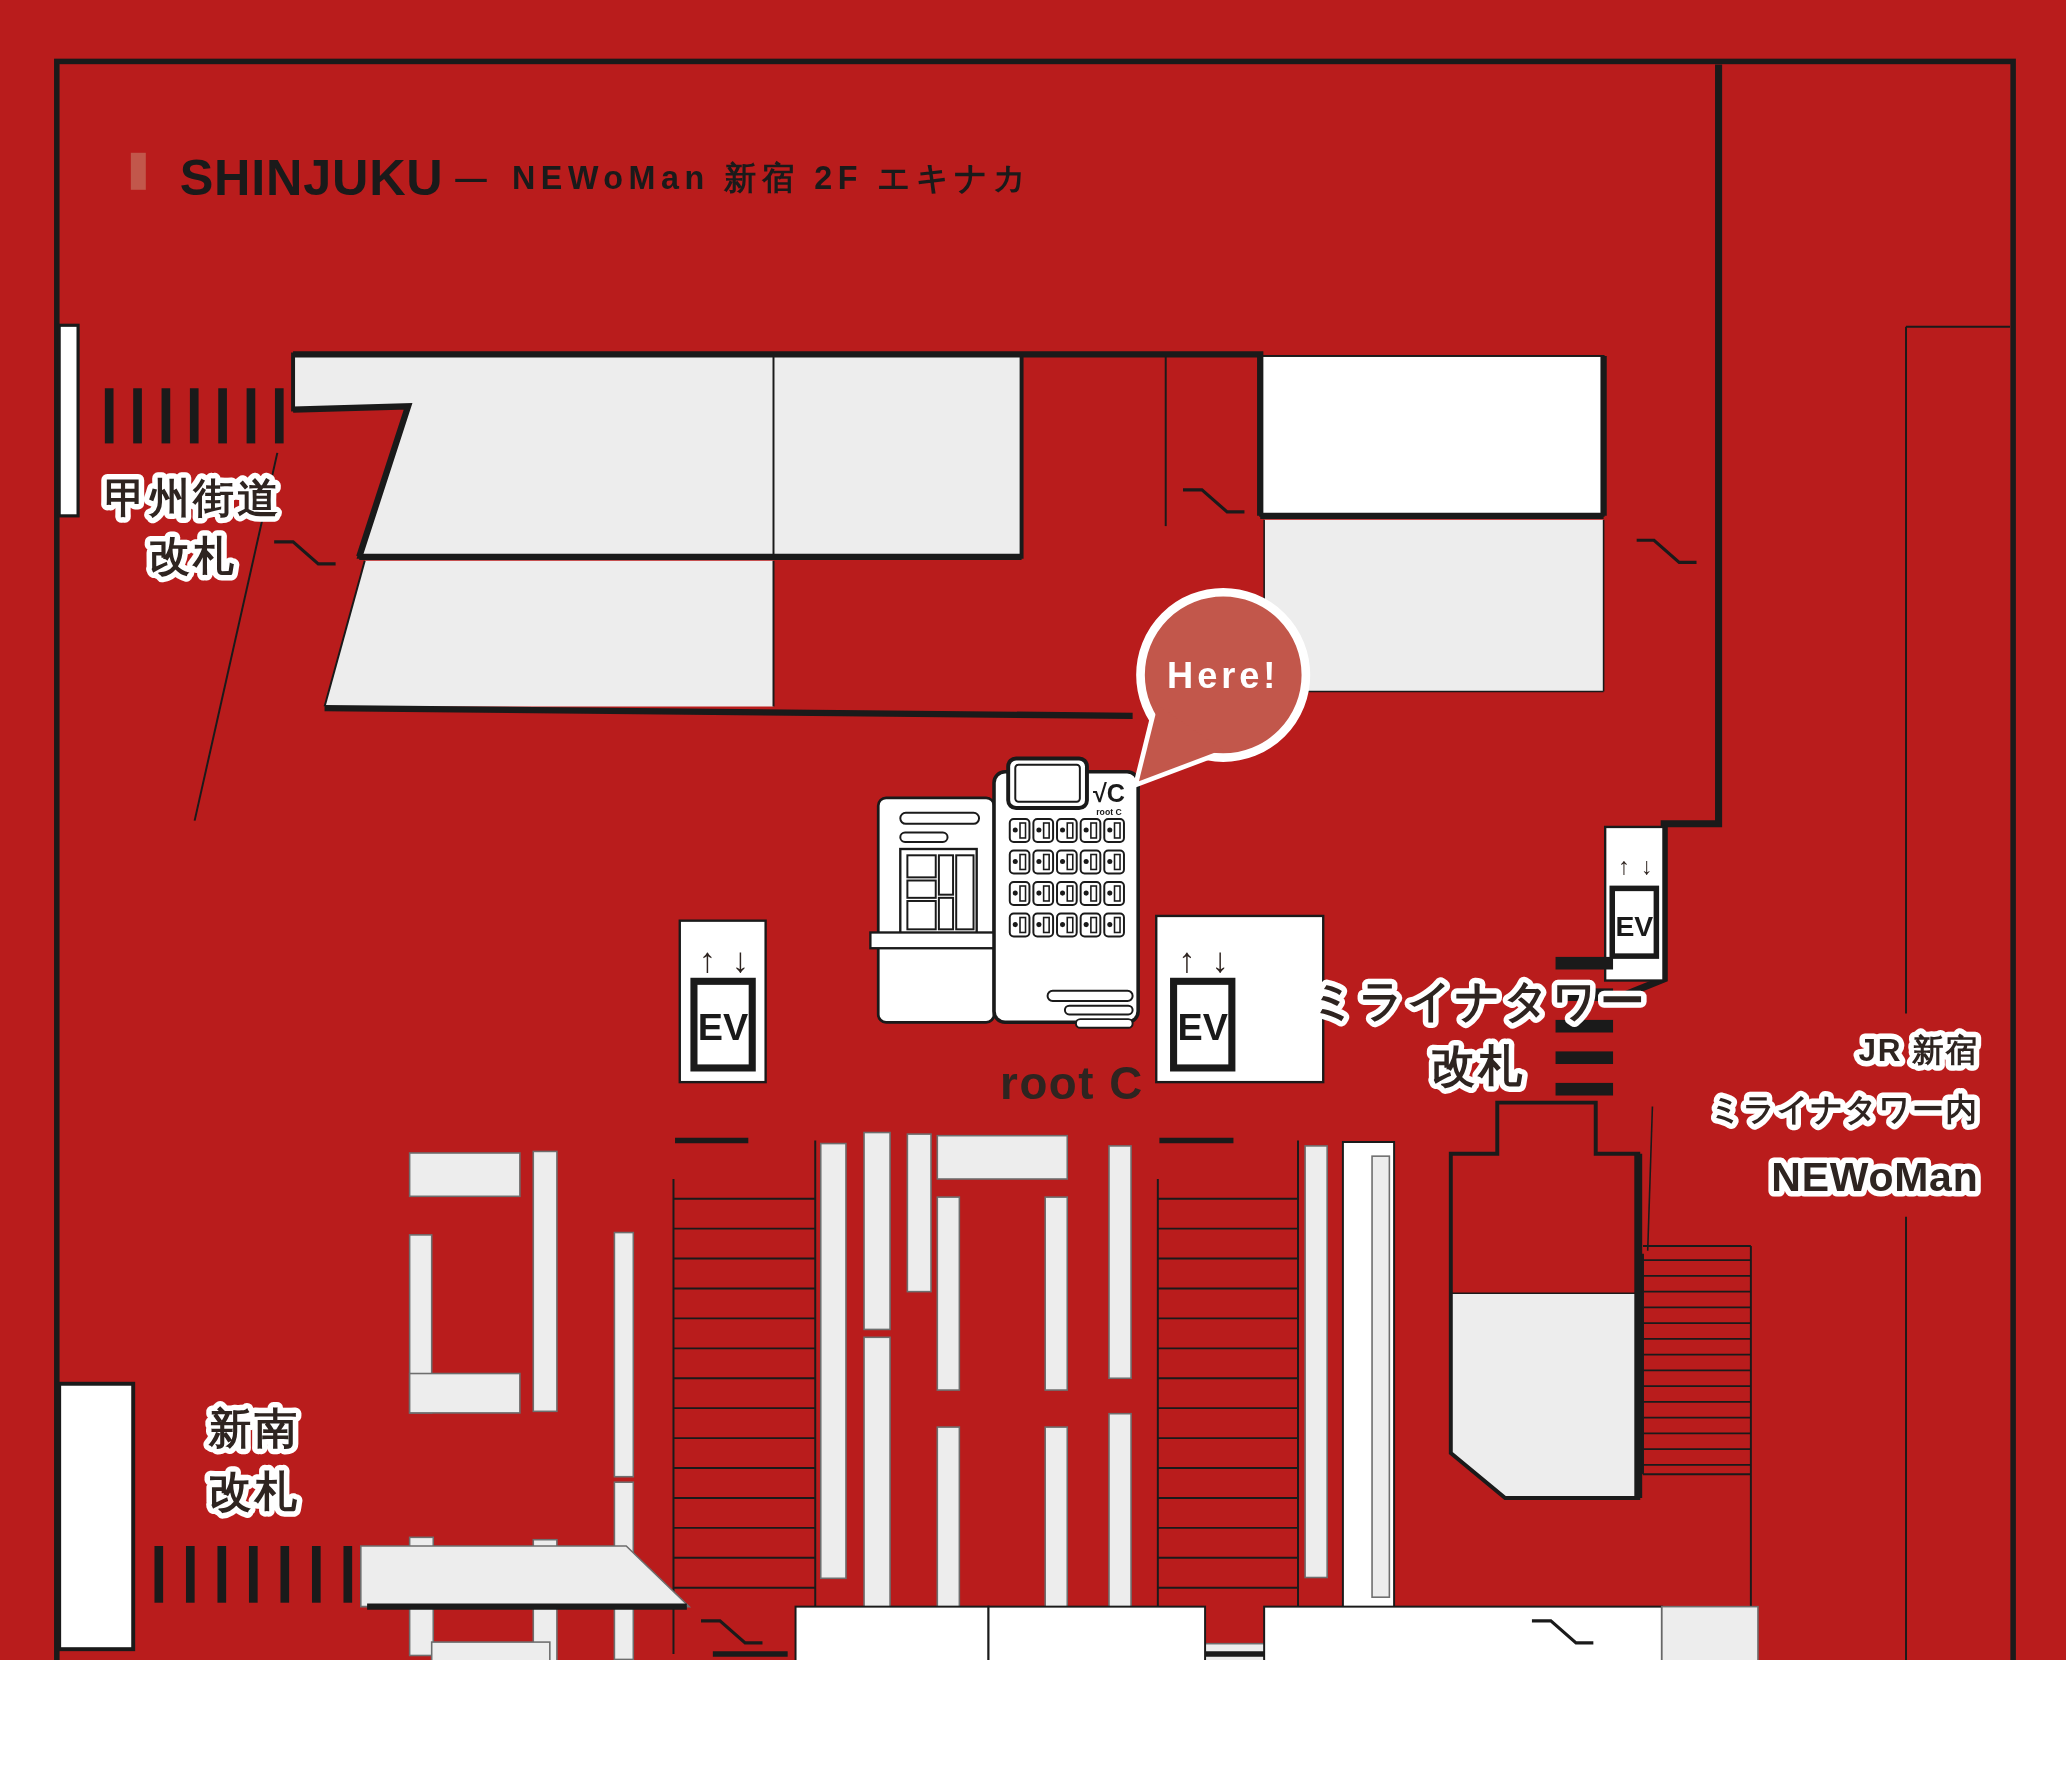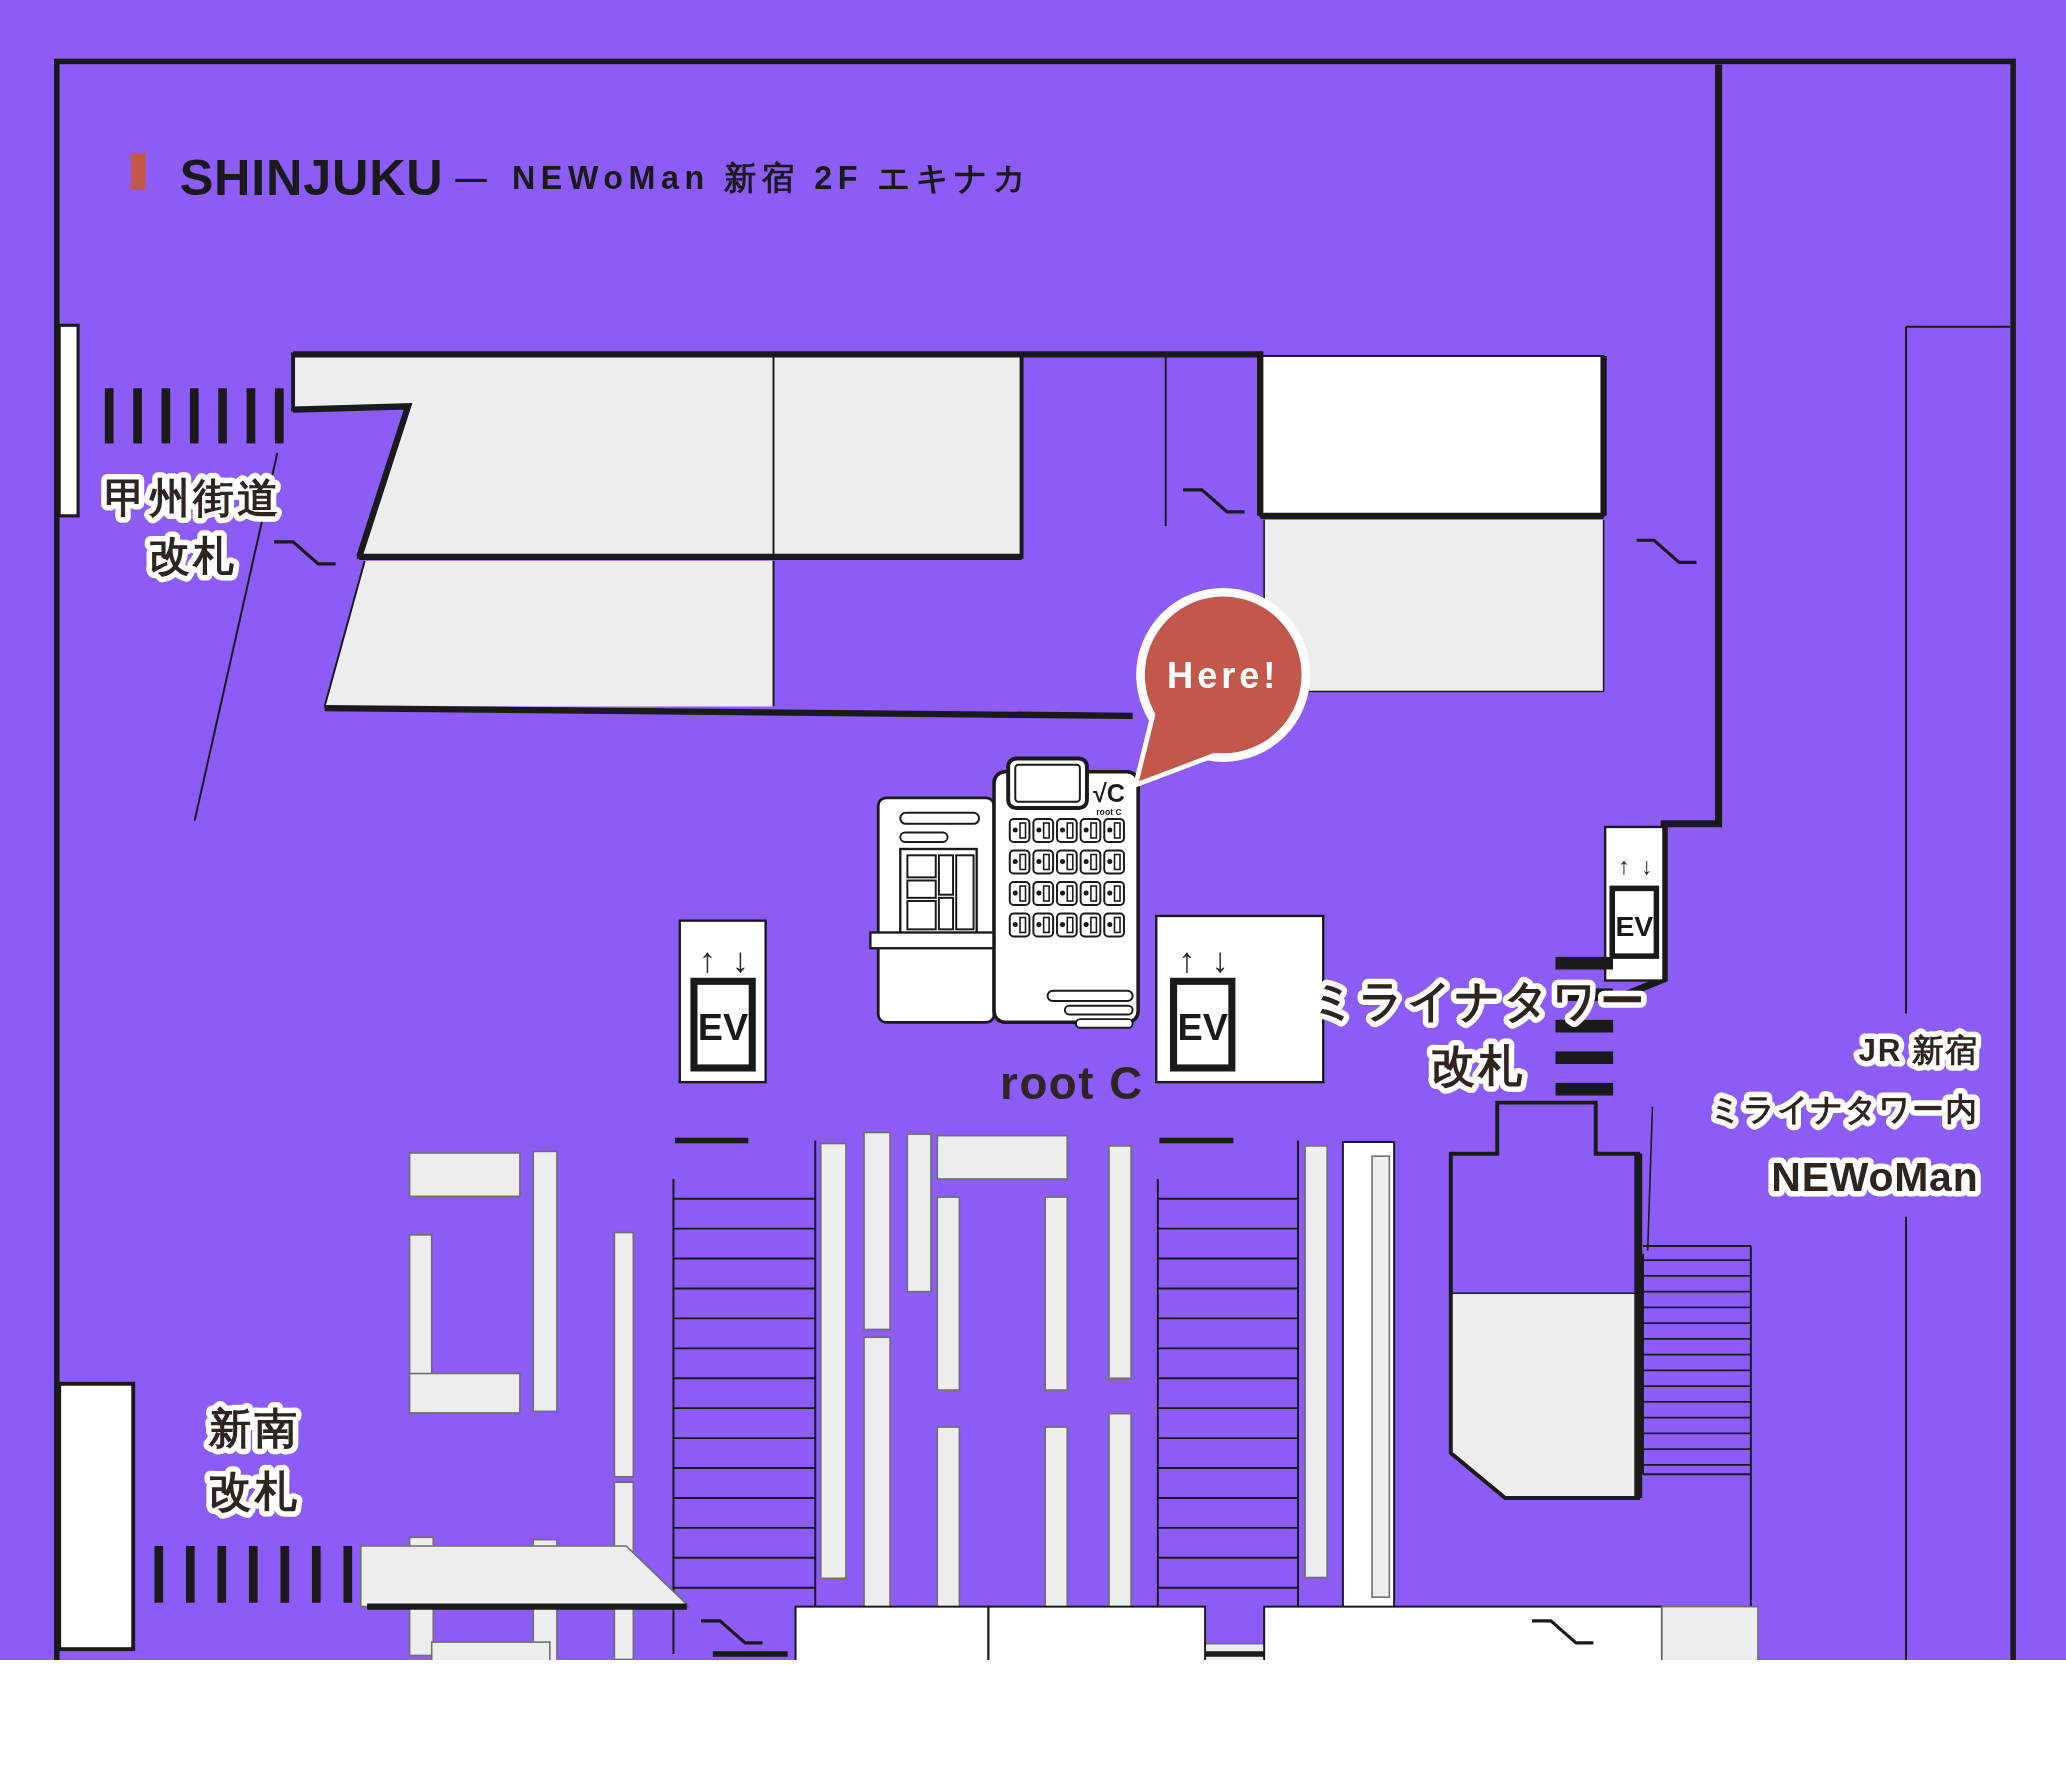--- a/index.html
+++ b/index.html
@@ -1,16 +1,16 @@
 <!DOCTYPE html>
 <html style="font-size:12.6px"><head>
 <meta charset="utf-8">
 <style>
   html,body{margin:0;padding:0;background:#fff;}
-  .stage{position:relative;width:2066px;height:1660px;background:#8b5cf6;overflow:hidden;
+  .stage{position:relative;width:2066px;height:1660px;background:#b91c1c;overflow:hidden;
          font-family:"Liberation Sans","DejaVu Sans",sans-serif;}
   svg{position:absolute;left:0;top:0;}
   
   .wall   {stroke:#1a1a1a;fill:none;}
   .thin   {stroke-width:2.5;}
   .med    {stroke-width:5;}
   .thick  {stroke-width:8;}
   .xthick {stroke-width:10;}
   .gfill  {fill:#ededed;stroke:#6e6e6e;stroke-width:2;}
   .gplain {fill:#ededed;stroke:none;}

